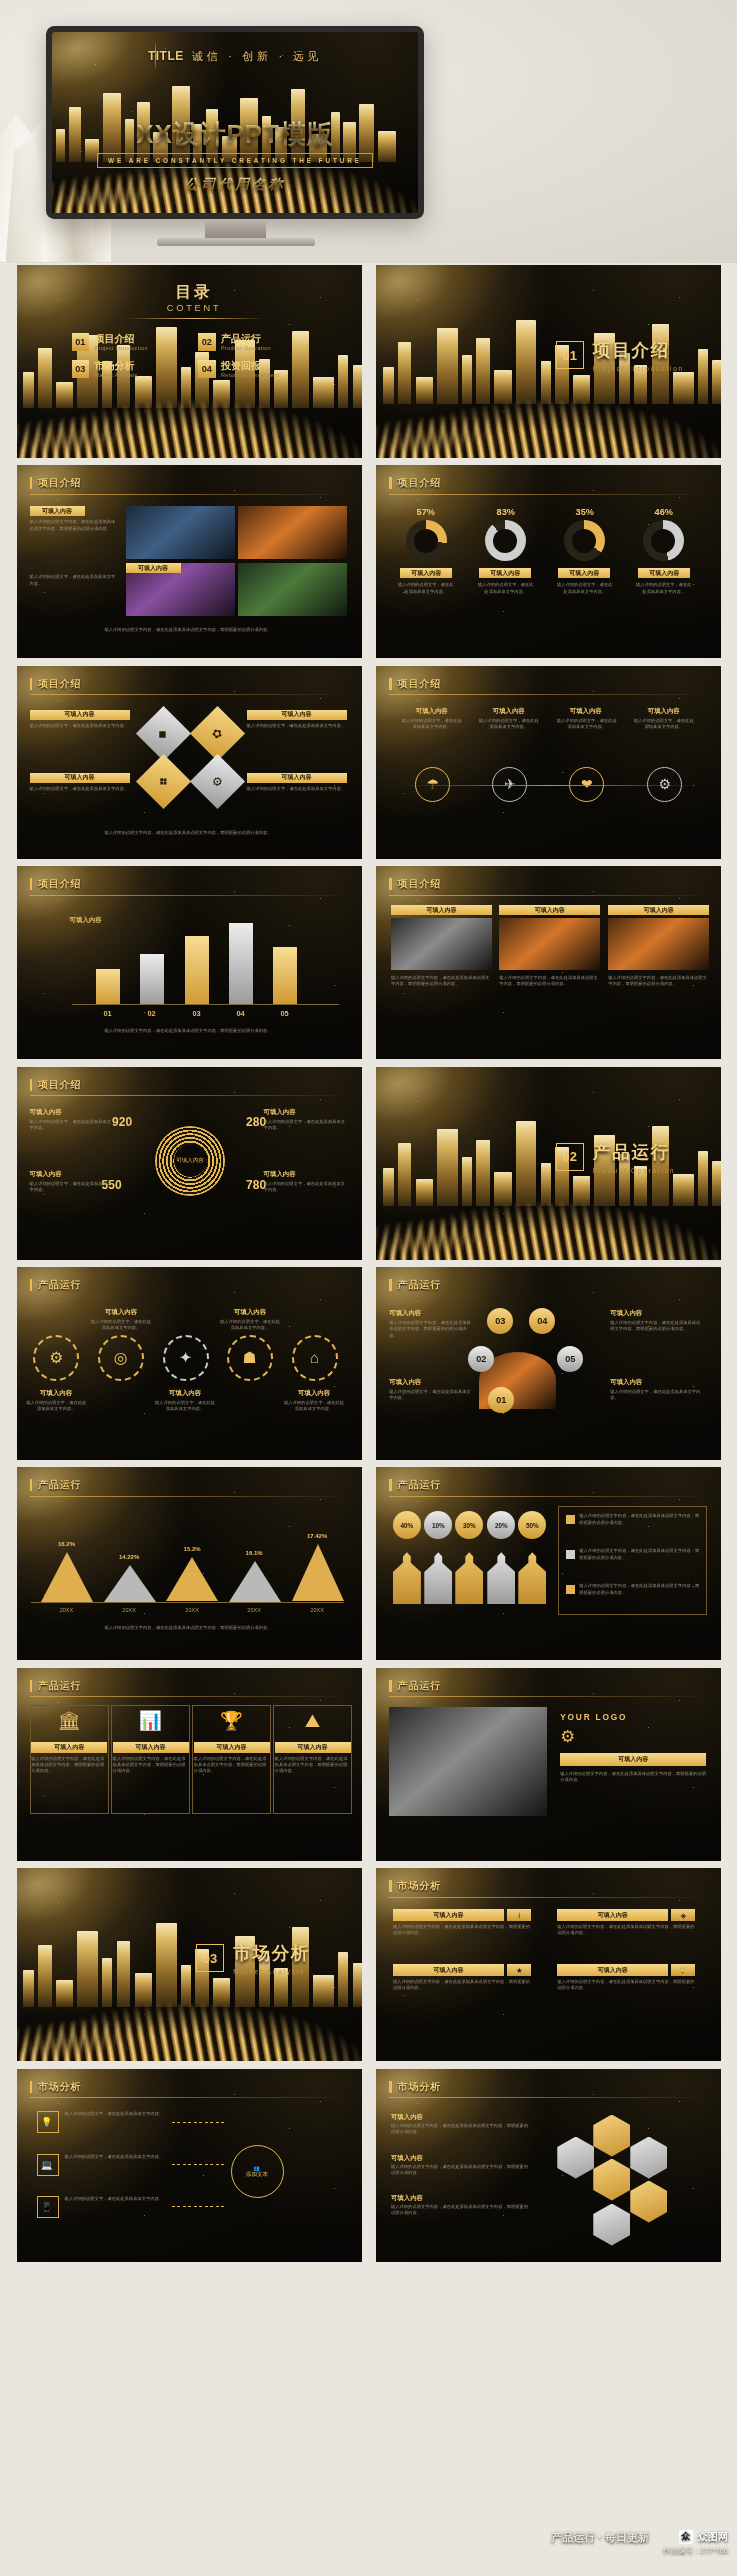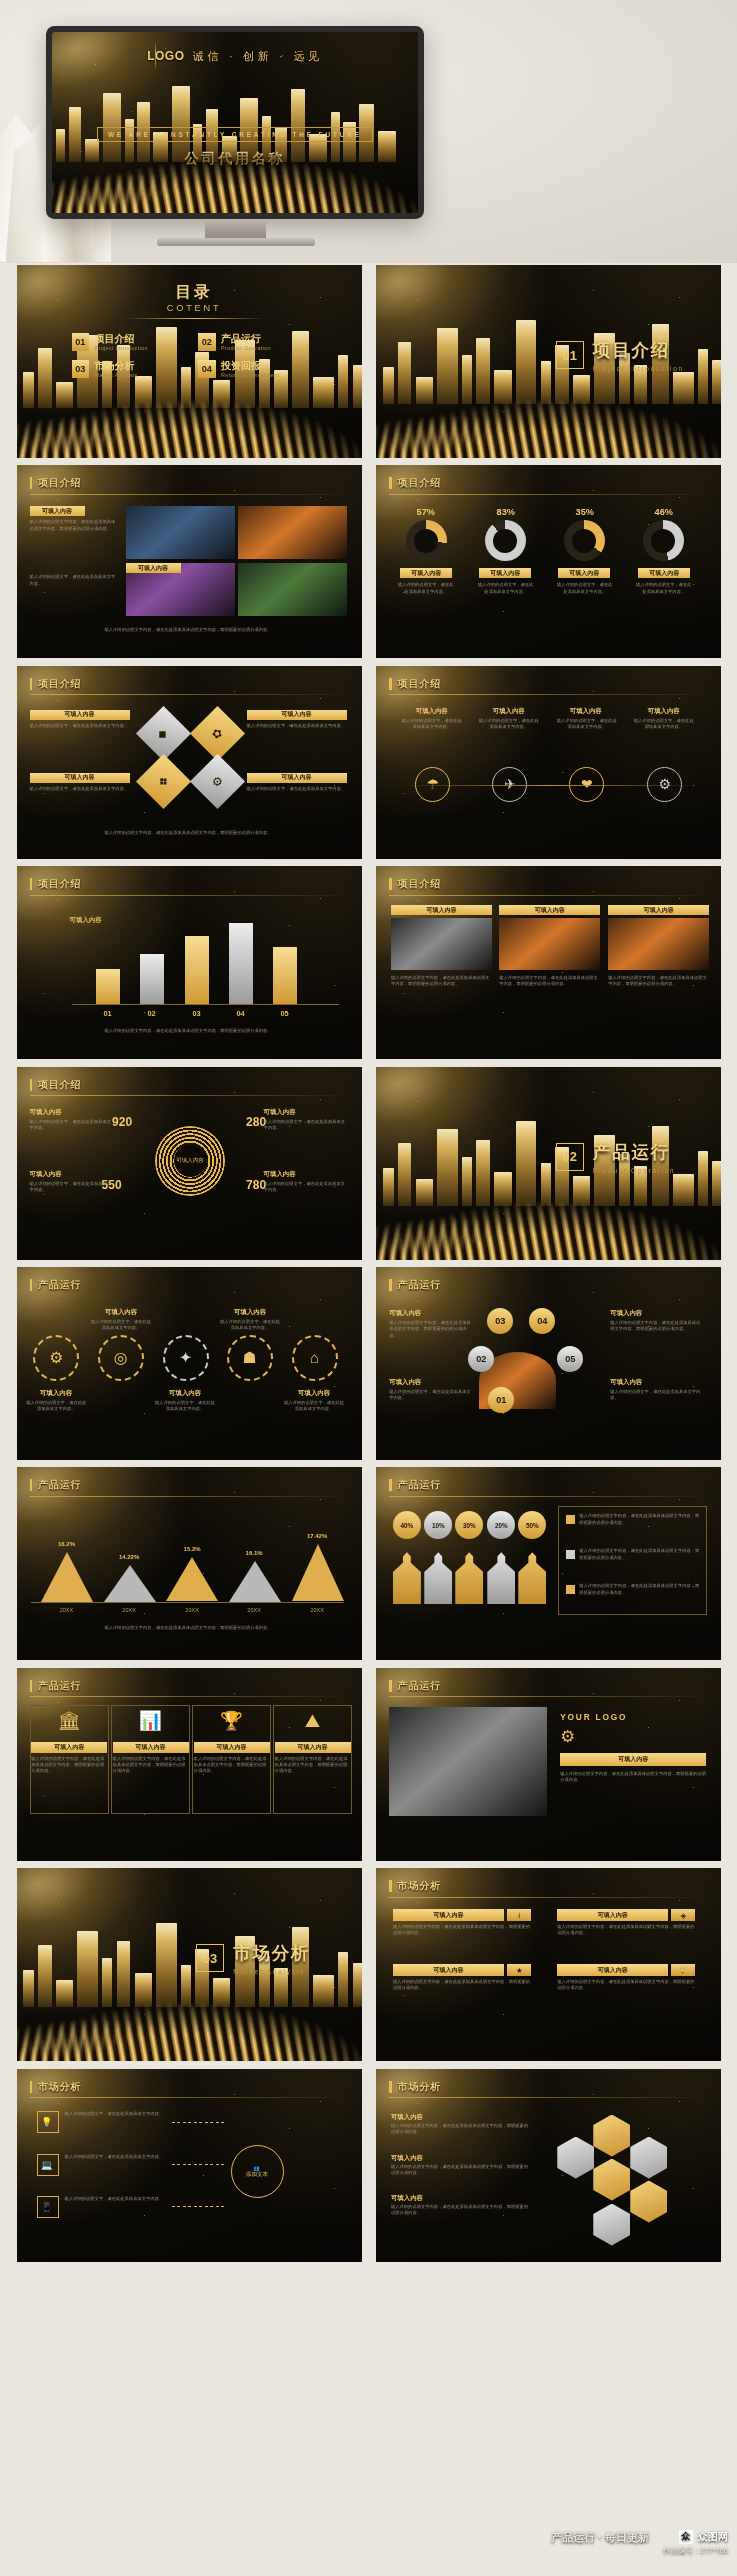--- a/index.html
+++ b/index.html
@@ -137,20 +137,21 @@
   .hero-en{
     margin:6.4px auto 0; display:inline-block; padding:2.8px 10px;
     border:0.9px solid #c79a3d; color:#e6c06b;
     font-size:6.4px; letter-spacing:2.9px; font-weight:bold;
   }
   .hero-sub{
     margin-top:8.3px; font-size:14px; font-weight:bold; letter-spacing:2.8px;
     background:linear-gradient(180deg,#ffeebb,#e2b552 48%,#a9782a 100%);
     -webkit-background-clip:text; background-clip:text; color:transparent;
     text-shadow:0 1.8px 3.7px rgba(0,0,0,.7);
+    font-style:italic;
   }
 
   
   .grid{
     position:absolute; left:16.6px; top:265px;
     width:704px;
     display:grid; grid-template-columns:repeat(2, 345px);
     gap:7.4px 14.7px;
   }
   .slide{
@@ -273,25 +274,26 @@
           <i style="left: 76.2%; width: 2.5%; height: 60%;"></i>
           <i style="left: 79.7%; width: 3.3%; height: 48%;"></i>
           <i style="left: 84%; width: 4.1%; height: 70%;"></i>
           <i style="left: 89.1%; width: 4.9%; height: 38%;"></i>
         </div>
       <div class="wave w2"></div>
       <div class="wave"></div>
       <div class="hero-rule"></div>
 
       <div class="hero-top">
-        <span class="hero-logo">LOGO</span>
+        <span class="hero-logo">TITLE</span>
         <span class="hero-slogan">诚信 · 创新 · 远见</span>
       </div>
 
       <div class="hero-main">
+        <div class="hero-h1">XX设计PPT模版</div>
         <div class="hero-en">WE ARE CONSTANTLY CREATING THE FUTURE</div>
         <div class="hero-sub">公司代用名称</div>
       </div>
     </div>
   </div>
   <div class="monitor-neck"></div>
   <div class="monitor-base"></div>
 </div>
 
 <div class="grid" id="grid">

